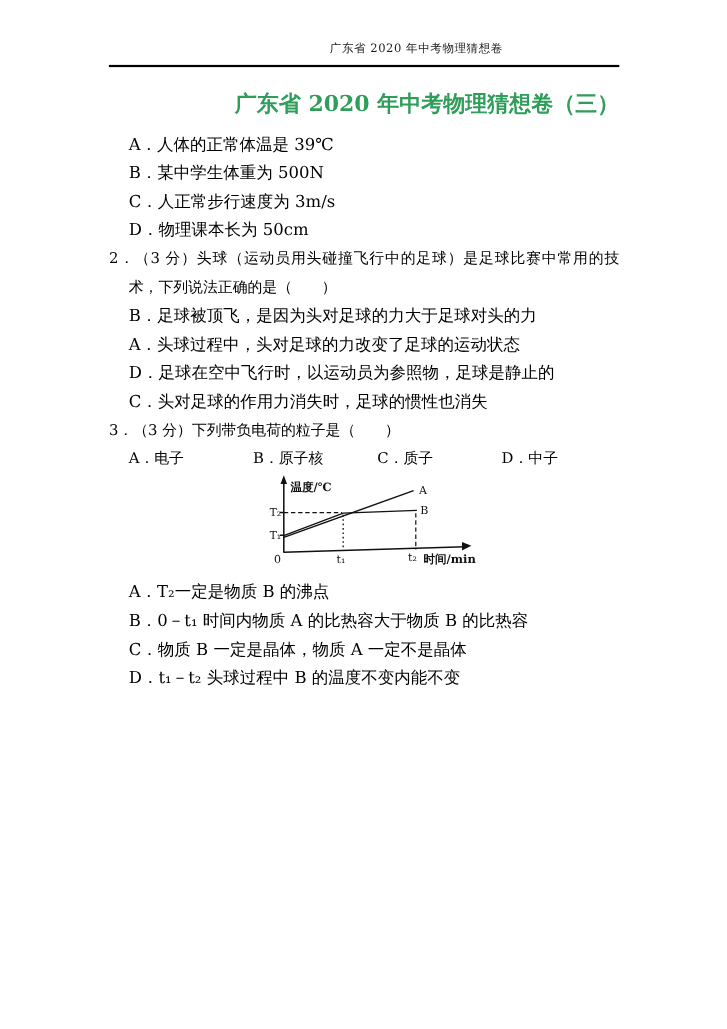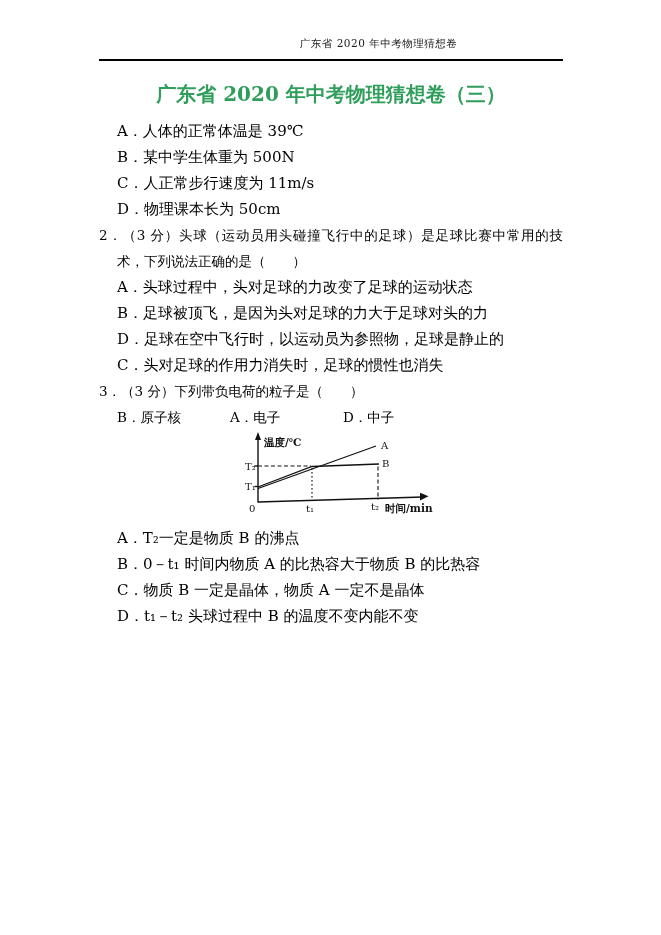--- a/index.html
+++ b/index.html
@@ -11,21 +11,21 @@
   .running-header {
     position:absolute; top:37px; left:0; width:100%;
     text-align:center; font-size:10.5px; letter-spacing:0.5px; color:#1a1a1a;padding-left:48px;
   }
   .header-rule {
     position:absolute; top:59px; left:99px; width:464px; height:0;
     border-top:2px solid #000;
   }
   .content { position:absolute; left:99px; top:76px; width:464px; }
   .title {
-    margin:2px 0 8px 0; text-align:center;
+    margin:2px 0 8px 0; text-align:right;
     font-size:20px; font-weight:bold; line-height:32px;
   }
   p { margin:0; }
   .section-heading {
     font-weight:bold; font-size:14px; line-height:26px; text-align:justify;
   }
   .stem {
     font-size:13.5px; line-height:26px; text-align:justify;
     padding-left:18px; text-indent:-18px;
   }
@@ -52,33 +52,34 @@
   <div class="running-header">广东省 2020 年中考物理猜想卷</div>
   <div class="header-rule"></div>
 
   <div class="content">
 
     <h1 class="title" style="color:#2f9e5a">广东省 2020 年中考物理猜想卷（三）</h1>
 
 
     <p class="option">A．人体的正常体温是 39℃</p>
     <p class="option">B．某中学生体重为 500N</p>
-    <p class="option">C．人正常步行速度为 11m/s</p>
+    <p class="option">C．人正常步行速度为 3m/s</p>
     <p class="option">D．物理课本长为 50cm</p>
 
     <p class="stem">2．（3 分）头球（运动员用头碰撞飞行中的足球）是足球比赛中常用的技术，下列说法正确的是（　　）</p>
+    <p class="option">B．足球被顶飞，是因为头对足球的力大于足球对头的力</p>
     <p class="option">A．头球过程中，头对足球的力改变了足球的运动状态</p>
-    <p class="option">B．足球被顶飞，是因为头对足球的力大于足球对头的力</p>
     <p class="option">D．足球在空中飞行时，以运动员为参照物，足球是静止的</p>
     <p class="option">C．头对足球的作用力消失时，足球的惯性也消失</p>
 
     <p class="stem">3．（3 分）下列带负电荷的粒子是（　　）</p>
     <div class="options-row">
+      <span class="opt-col">A．电子</span>
       <span class="opt-col">B．原子核</span>
-      <span class="opt-col">A．电子</span>
+      <span class="opt-col">C．质子</span>
       <span class="opt-col">D．中子</span>
     </div>
 
 
     <div class="figure">
       <svg width="200" height="95" viewBox="0 0 200 95">
         <line class="axis" x1="13" y1="5" x2="13" y2="72.5"></line>
         <polygon points="10,10 13,2 16,10"></polygon>
         <line class="axis" x1="13" y1="72" x2="178" y2="67"></line>
         <polygon points="175,62.8 183.5,66.2 175,70.5"></polygon>

